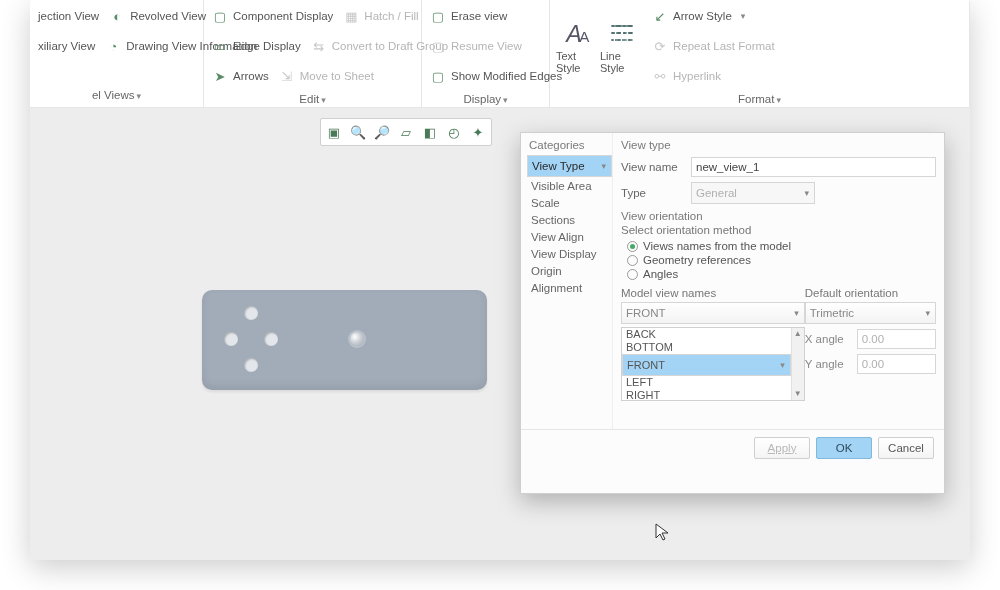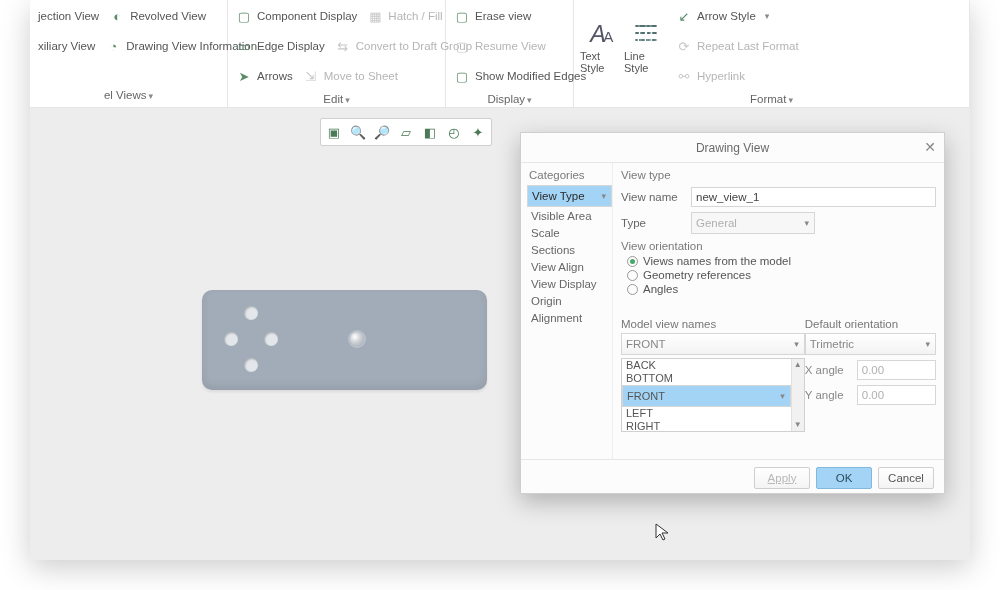--- a/index.html
+++ b/index.html
@@ -48,21 +48,21 @@
   .fld-row label { width: 64px; color: #666; }
   .txt { flex: 1; height: 20px; border: 1px solid #d6d6d6; padding: 0 4px; font-size: 11.5px; color: #444; background: #fff; }
   .sel { height: 22px; border: 1px solid #d6d6d6; padding: 0 18px 0 4px; font-size: 11.5px; color: #888; background: #f5f5f5 linear-gradient(#fff,#f3f3f3); position: relative; display:flex; align-items:center; }
   .sel::after { content: "▾"; position: absolute; right: 5px; font-size: 9px; color: #888; }
   .sel.dis { color: #b0b0b0; background: #f7f7f7; }
   .section-hdr { color: #7a7a7a; margin: 6px 0 2px 0; }
   .section-sub { color: #777; margin-bottom: 3px; }
   .radio-row { display: flex; align-items: center; gap: 5px; padding: 1px 0 1px 6px; color: #555; }
   .radio { width: 11px; height: 11px; border: 1px solid #9a9a9a; border-radius: 50%; display: inline-flex; align-items: center; justify-content: center; }
   .radio.on::after { content: ""; width: 5px; height: 5px; background: #4a6; border-radius: 50%; }
-  .two-col { display: flex; margin-top: 22px; }
+  .two-col { display: flex; margin-top: 6px; }
   .col { flex: 1; }
   .listbox { border: 1px solid #d0d0d0; height: 74px; overflow: hidden; position: relative; background: #fff; }
   .listbox .scroll { position: absolute; right: 0; top: 0; bottom: 0; width: 13px; background: #f1f1f1; border-left: 1px solid #e0e0e0; }
   .listbox .scroll .arr { height: 12px; text-align: center; font-size: 8px; color: #888; line-height: 12px; }
   .li { padding: 0 4px; line-height: 13px; font-size: 11px; color: #555; cursor: pointer; margin-right: 13px; }
   .li.sel { background: #a3d4f5; }
   .angle-row { display: flex; align-items: center; gap: 6px; margin-top: 5px; }
   .angle-row label { width: 46px; color: #888; }
   .angle-row .txt { color: #b0b0b0; }
 
@@ -73,21 +73,21 @@
 
   .cursor { position: absolute; left: 624px; top: 414px; pointer-events:none; }
 </style>
 </head>
 <body>
 
 <div class="app-shell">
 
   <div class="ribbon">
 
-    <div class="ribbon-group" style="width:198px">
+    <div class="ribbon-group" style="width:174px">
       <div class="ribbon-rows">
         <div class="ribbon-row">
           <div class="ribbon-btn">
               <span>jection View</span>
             </div>
           <div class="ribbon-btn">
               <span class="ic">◐</span>
               <span>Revolved View</span>
             </div>
         </div>
@@ -235,24 +235,20 @@
 
     <div class="part">
       <div class="hole h1"></div>
       <div class="hole h2"></div>
       <div class="hole h3"></div>
       <div class="hole h4"></div>
       <div class="hole h5"></div>
     </div>
 
     <div class="dialog">
-      <div class="dlg-title">
-        <span>Drawing View</span>
-        <span class="dlg-close">✕</span>
-      </div>
       <div class="dlg-body">
         <div class="dlg-cats">
           <div class="hdr">Categories</div>
           <div class="cat-item sel">View Type</div>
           <div class="cat-item">Visible Area</div>
           <div class="cat-item">Scale</div>
           <div class="cat-item">Sections</div>
           <div class="cat-item">View Align</div>
           <div class="cat-item">View Display</div>
           <div class="cat-item">Origin</div>
@@ -265,20 +261,21 @@
             <input class="txt" value="new_view_1" style="">
           </div>
           <div class="fld-row">
             <label>Type</label>
             <div class="sel dis" style="width:124px">
                 <span>General</span>
               </div>
           </div>
 
           <div class="section-hdr">View orientation</div>
+          <div class="section-sub">Select orientation method</div>
           <div class="radio-row">
               <span class="radio on"></span>
               <span>Views names from the model</span>
             </div>
           <div class="radio-row">
               <span class="radio"></span>
               <span>Geometry references</span>
             </div>
           <div class="radio-row">
               <span class="radio"></span>

